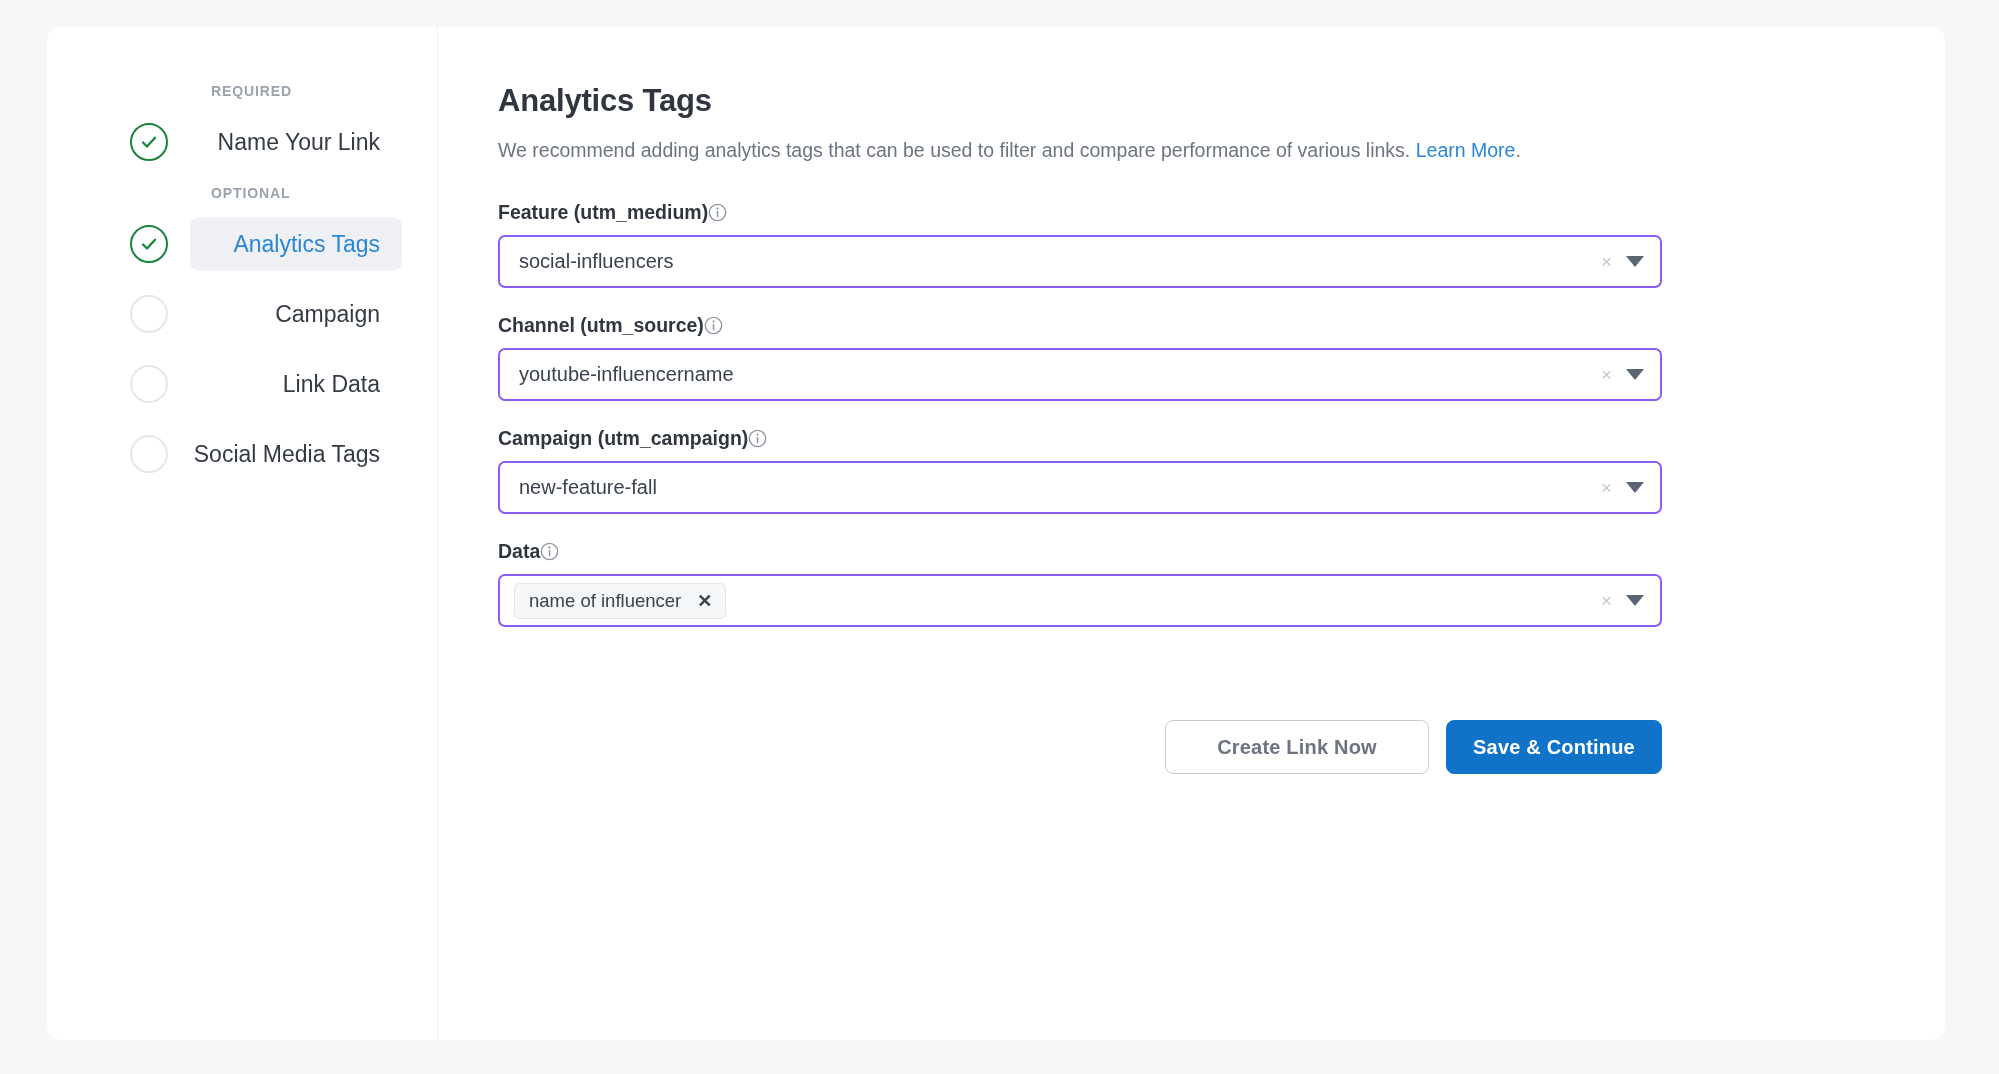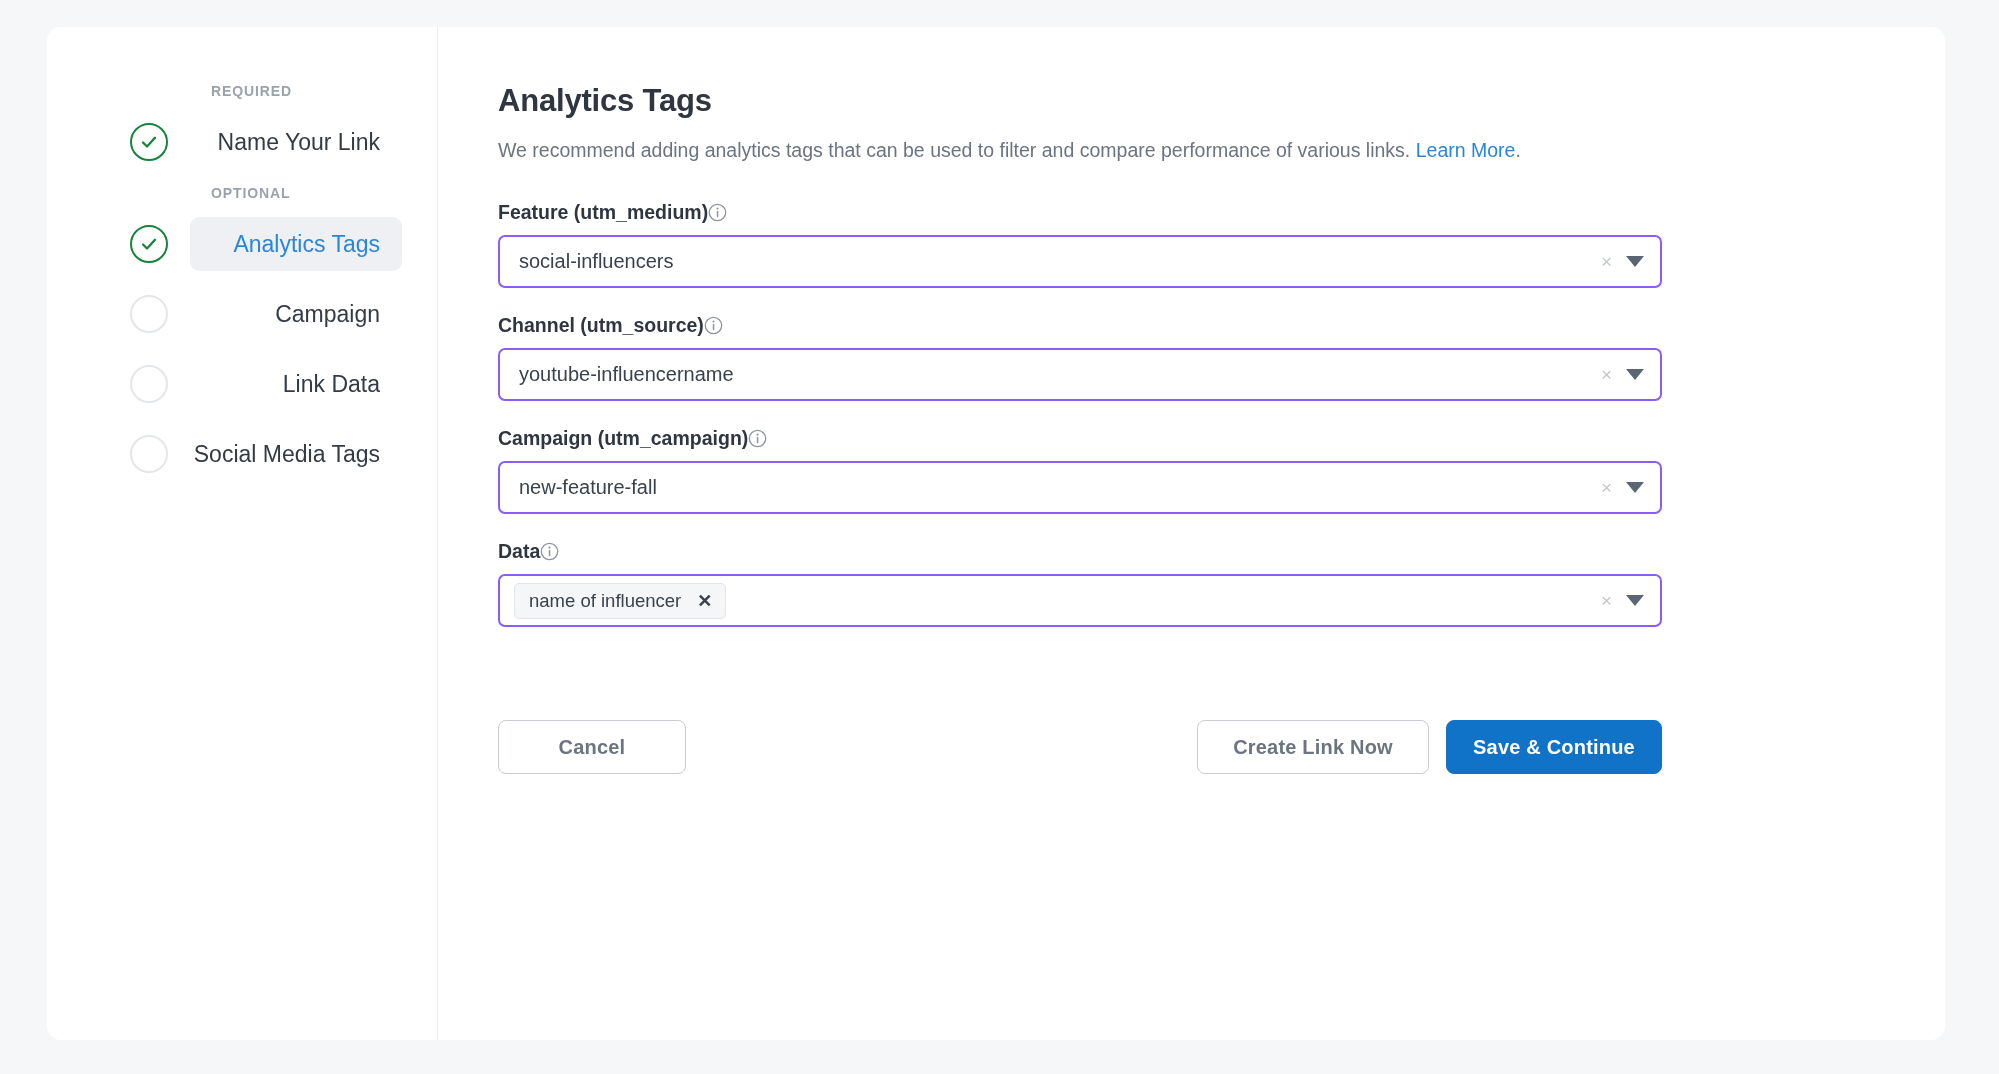--- a/index.html
+++ b/index.html
@@ -242,21 +242,21 @@
   .btn-cancel {
     left: 0;
     width: 188px;
     border: 1px solid #c7ccd2;
     background: #fff;
     color: #6b7480;
   }
 
   .btn-create {
     right: 233px;
-    width: 232px;
+    width: 264px;
     border: 1px solid #c7ccd2;
     background: #fff;
     color: #6b7480;
   }
 
   .btn-save {
     right: 0;
     width: 216px;
     background: #1173c7;
     border: 1px solid #1173c7;
@@ -408,20 +408,19 @@
             <span class="chip-x">✕</span>
           </span>
           <span class="select-actions">
             <span class="clear-x">×</span>
             <span class="caret"></span>
           </span>
         </div>
       </div>
 
       <div class="footer">
-        <div class="btn btn-cancel">Cancel</div>
         <div class="btn btn-create">Create Link Now</div>
         <div class="btn btn-save">Save &amp; Continue</div>
       </div>
 
     </div>
   </div>
 </div>
 
 </body></html>

